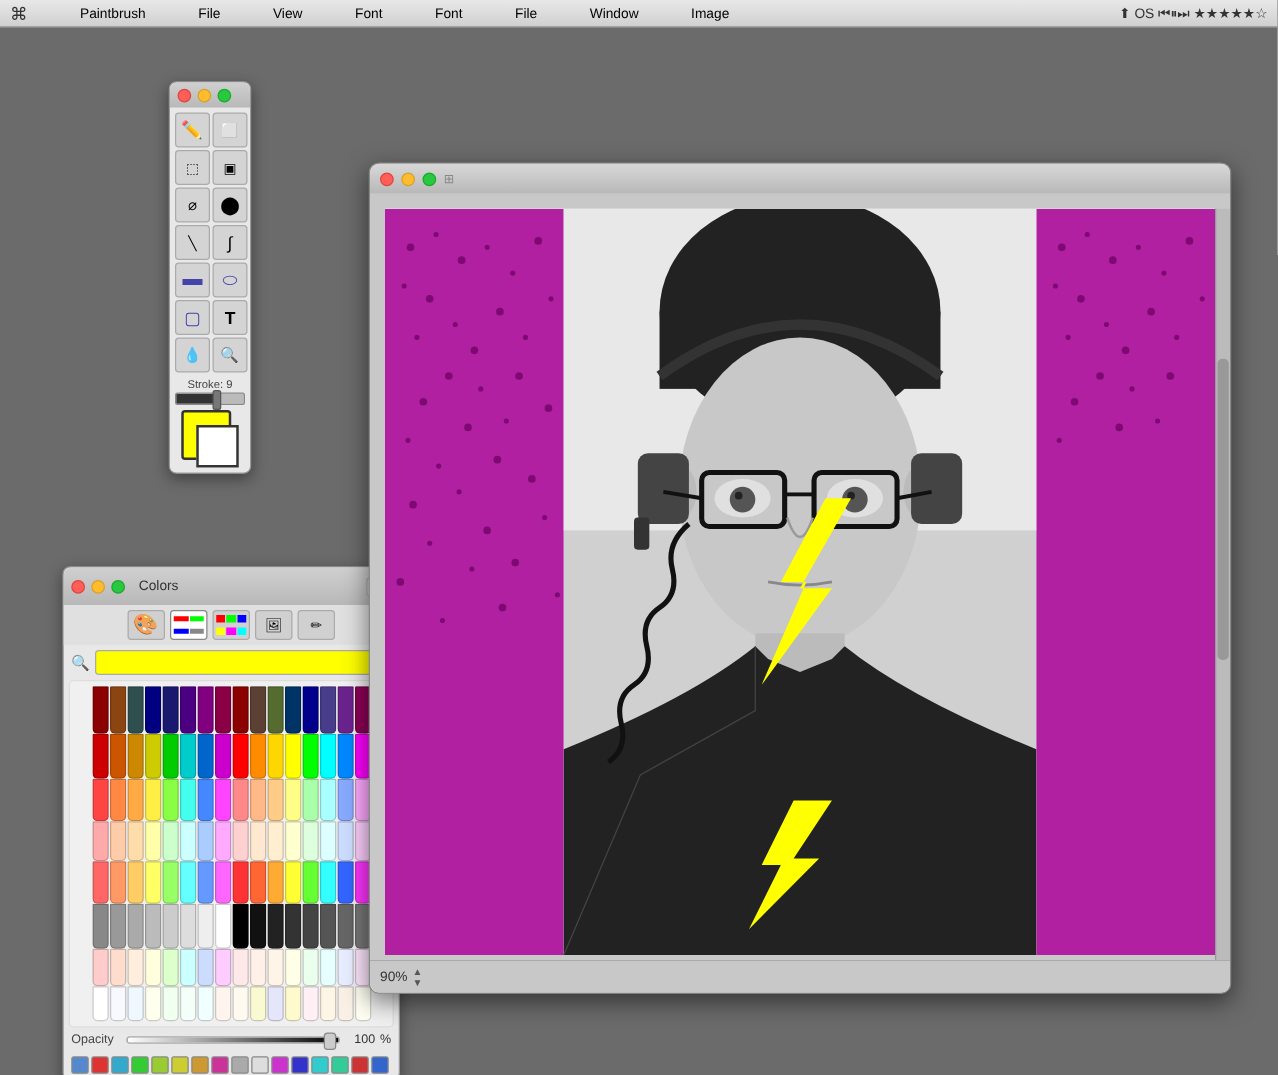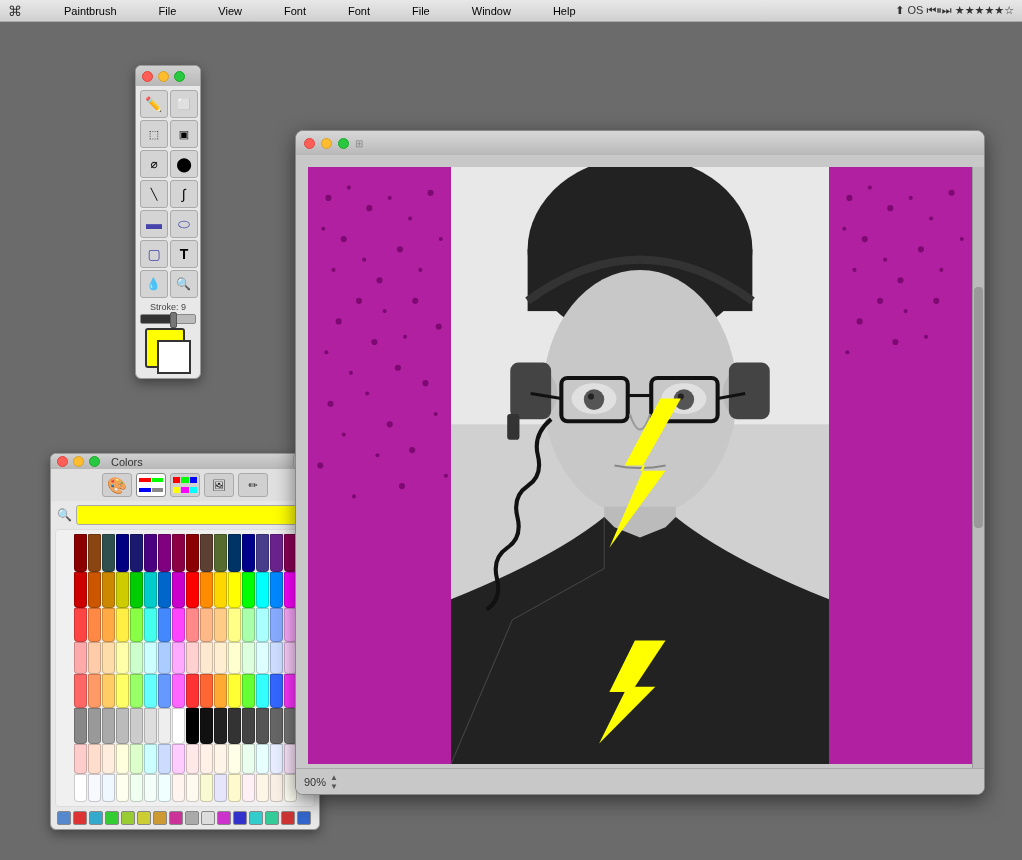--- a/index.html
+++ b/index.html
@@ -124,21 +124,21 @@
       position: absolute;
       top: 453px;
       left: 50px;
       width: 270px;
       background: #e8e8e8;
       border-radius: 6px;
       box-shadow: 0 4px 12px rgba(0,0,0,0.4);
       border: 1px solid #999;
     }
     .colors-titlebar {
-      height: 15px;
+      height: 30px;
       background: linear-gradient(to bottom, #d0d0d0, #b8b8b8);
       border-radius: 6px 6px 0 0;
       display: flex;
       align-items: center;
       padding: 0 6px;
       gap: 5px;
     }
     .colors-title-text {
       margin-left: 6px;
       font-size: 11px;
@@ -383,21 +383,21 @@
 
 <div class="menubar">
   <span class="menubar-apple">⌘</span>
   <span class="menubar-item">Paintbrush</span>
   <span class="menubar-item">File</span>
   <span class="menubar-item">View</span>
   <span class="menubar-item">Font</span>
   <span class="menubar-item">Font</span>
   <span class="menubar-item">File</span>
   <span class="menubar-item">Window</span>
-  <span class="menubar-item">Help</span>
+  <span class="menubar-item">Image</span>
   <div class="menubar-right">
     <span>⬆ OS ⏮⏸⏭ ★★★★★☆</span>
   </div>
 </div>
 
 <div class="toolbox">
   <div class="toolbox-titlebar">
     <span class="traffic-light tl-close"></span>
     <span class="traffic-light tl-min"></span>
     <span class="traffic-light tl-max"></span>
@@ -632,20 +632,28 @@
           <div title="#E6E6FA" style="width: 13px; height: 28px; background: rgb(230, 230, 250); cursor: pointer; border-radius: 1px 1px 4px 4px; border: 1px solid rgba(0, 0, 0, 0.2);"></div>
           <div title="#FFFACD" style="width: 13px; height: 28px; background: rgb(255, 250, 205); cursor: pointer; border-radius: 1px 1px 4px 4px; border: 1px solid rgba(0, 0, 0, 0.2);"></div>
           <div title="#FFF0F5" style="width: 13px; height: 28px; background: rgb(255, 240, 245); cursor: pointer; border-radius: 1px 1px 4px 4px; border: 1px solid rgba(0, 0, 0, 0.2);"></div>
           <div title="#FDF5E6" style="width: 13px; height: 28px; background: rgb(253, 245, 230); cursor: pointer; border-radius: 1px 1px 4px 4px; border: 1px solid rgba(0, 0, 0, 0.2);"></div>
           <div title="#FAF0E6" style="width: 13px; height: 28px; background: rgb(250, 240, 230); cursor: pointer; border-radius: 1px 1px 4px 4px; border: 1px solid rgba(0, 0, 0, 0.2);"></div>
           <div title="#FFFFF4" style="width: 13px; height: 28px; background: rgb(255, 255, 244); cursor: pointer; border-radius: 1px 1px 4px 4px; border: 1px solid rgba(0, 0, 0, 0.2);"></div>
         </div>
       </div>
   </div>
 
+  <div class="opacity-row">
+    <span class="opacity-label">Opacity</span>
+    <div class="opacity-slider-track">
+      <div class="opacity-thumb"></div>
+    </div>
+    <span class="opacity-value">100</span>
+    <span class="opacity-percent">%</span>
+  </div>
 
   <div class="swatches-row" id="bottom-swatches">
       <div class="swatch-small" title="#5588cc" style="background: rgb(85, 136, 204);"></div>
       <div class="swatch-small" title="#dd3333" style="background: rgb(221, 51, 51);"></div>
       <div class="swatch-small" title="#33aacc" style="background: rgb(51, 170, 204);"></div>
       <div class="swatch-small" title="#33cc33" style="background: rgb(51, 204, 51);"></div>
       <div class="swatch-small" title="#99cc33" style="background: rgb(153, 204, 51);"></div>
       <div class="swatch-small" title="#cccc33" style="background: rgb(204, 204, 51);"></div>
       <div class="swatch-small" title="#cc9933" style="background: rgb(204, 153, 51);"></div>
       <div class="swatch-small" title="#cc3399" style="background: rgb(204, 51, 153);"></div>

